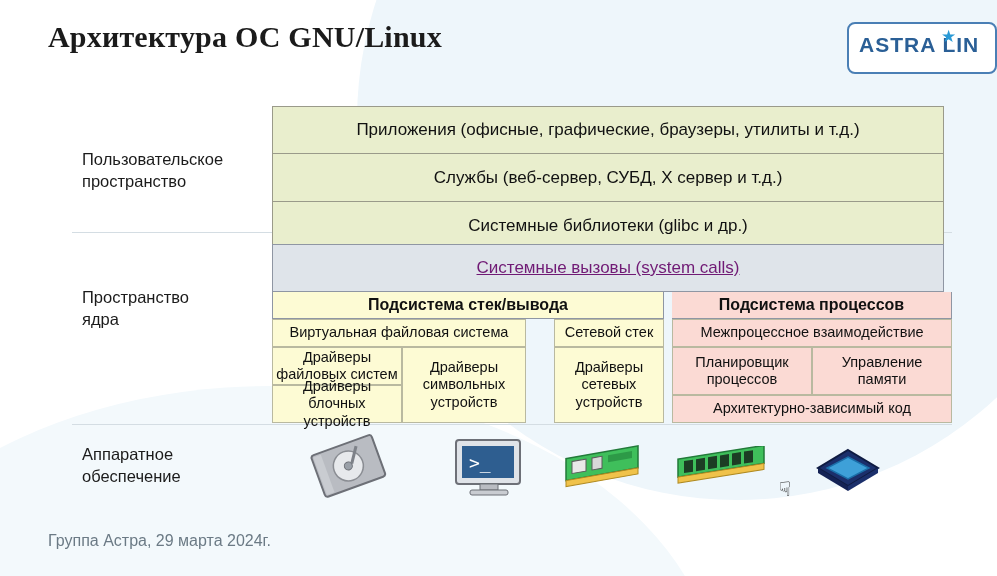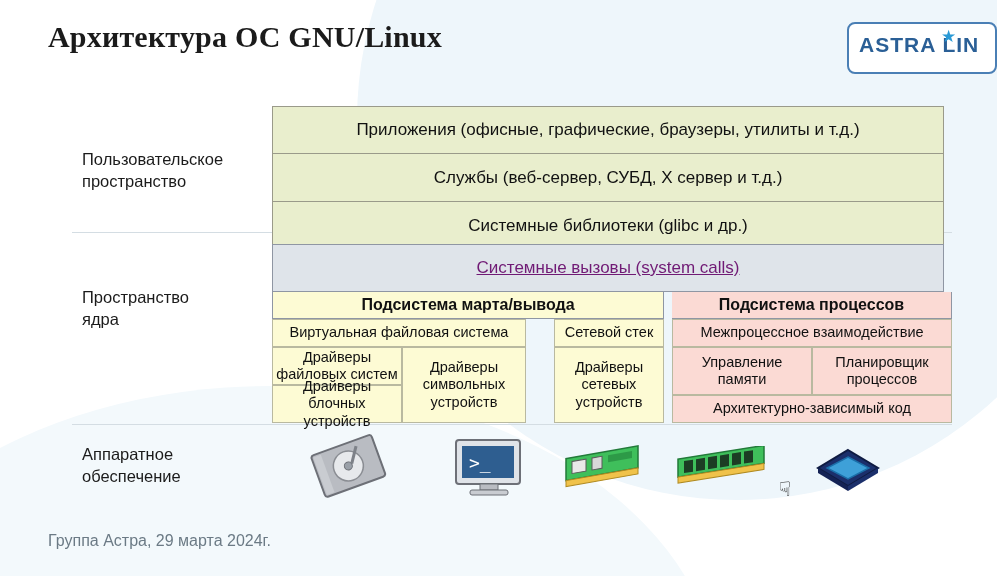--- a/index.html
+++ b/index.html
@@ -266,21 +266,21 @@
       <div class="row user-row">Службы (веб-сервер, СУБД, X сервер и т.д.)</div>
       <div class="row user-row">Системные библиотеки (glibc и др.)</div>
     </div>
 
     <div class="kernel">
       <div class="syscalls">Системные вызовы (system calls)</div>
 
       <div class="kernel-body">
 
         <div class="col-io">
-          <div class="subhead subhead-io">Подсистема марта/вывода</div>
+          <div class="subhead subhead-io">Подсистема стек/вывода</div>
           <div class="io-grid">
             <div class="io-left">
               <div class="cell io-bg vfs">Виртуальная файловая система</div>
               <div style="display:flex;">
                 <div style="width:130px;">
                   <div class="cell io-bg drv">
                     <div>
                       <div>Драйверы</div>
                       <div>файловых систем</div>
                     </div>
@@ -313,30 +313,30 @@
                 </div>
               </div>
             </div>
           </div>
         </div>
 
         <div class="col-proc">
           <div class="subhead subhead-proc">Подсистема процессов</div>
           <div class="cell proc-bg proc-ipc">Межпроцессное взаимодействие</div>
           <div class="proc-mid">
+            <div class="cell proc-bg proc-sched">
+              <div>
+                <div>Планировщик</div>
+                <div>процессов</div>
+              </div>
+            </div>
             <div class="cell proc-bg proc-mm">
               <div>
                 <div>Управление</div>
                 <div>памяти</div>
-              </div>
-            </div>
-            <div class="cell proc-bg proc-sched">
-              <div>
-                <div>Планировщик</div>
-                <div>процессов</div>
               </div>
             </div>
           </div>
           <div class="cell proc-bg proc-arch">Архитектурно-зависимый код</div>
         </div>
 
       </div>
     </div>
 
     <div class="hw-row">

